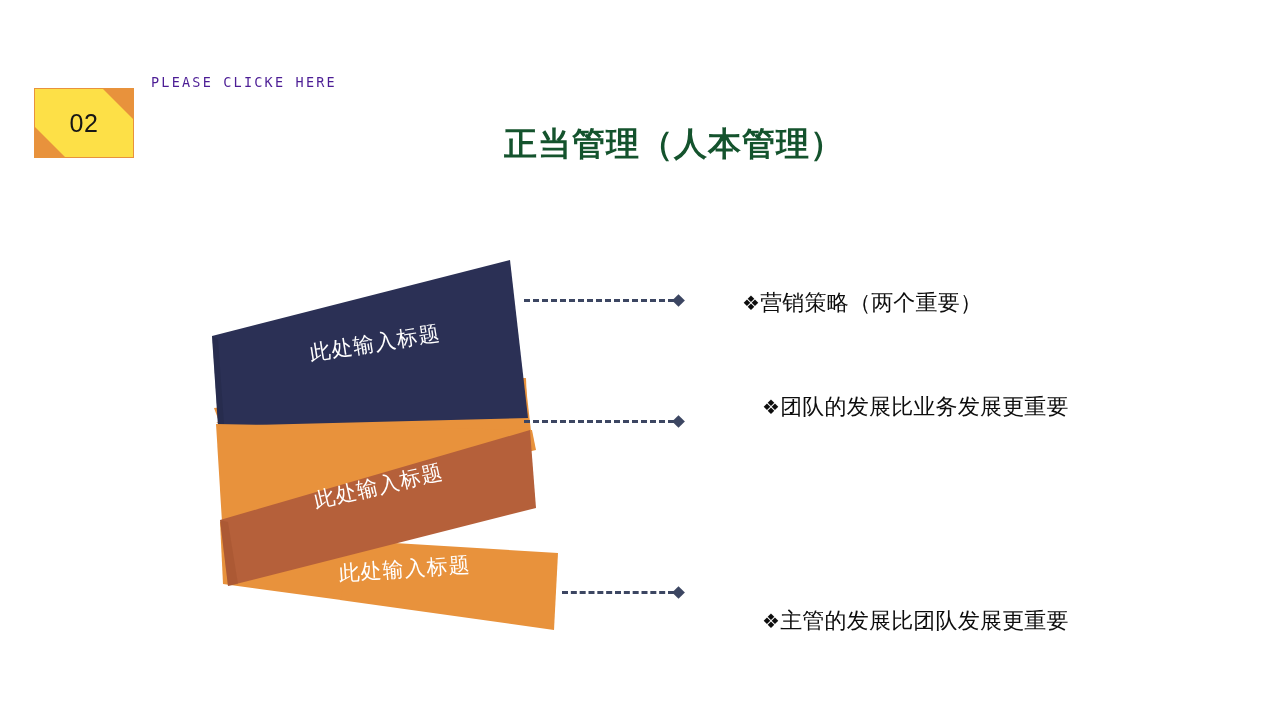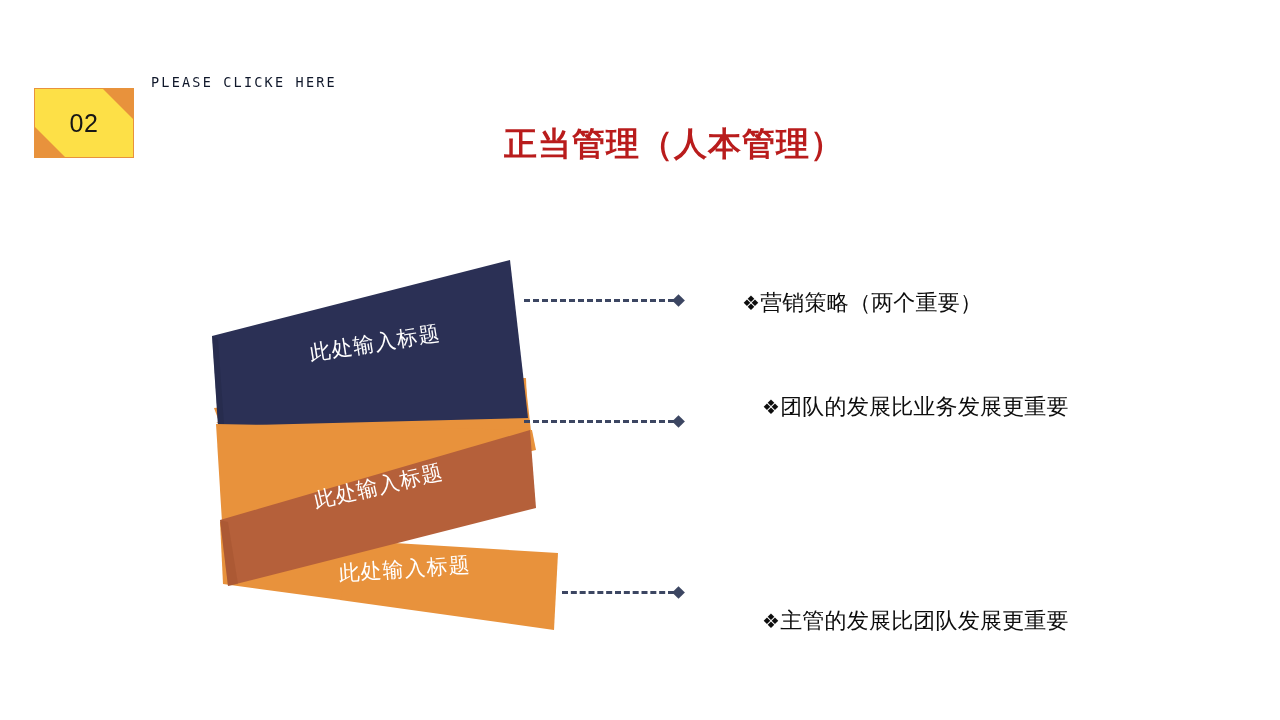--- a/index.html
+++ b/index.html
@@ -71,36 +71,36 @@
     font-size: 27px;
     color: #2e3457;
     letter-spacing: 1px;
     white-space: nowrap;
   }
   #head-sub {
     position: absolute;
     left: 117px;
     top: 46px;
     font-size: 13.5px;
-    color: #0f172a;
+    color: #4c1d95;
     letter-spacing: 2.2px;
     white-space: nowrap;
     font-family: "DejaVu Sans Mono", "Liberation Mono", monospace;
   }
 
   
   #slide-title {
     position: absolute;
     left: 0;
     top: 122px;
     width: 1280px;
     text-align: center;
     font-size: 33px;
     font-weight: bold;
-    color: #b91c1c;
+    color: #14532d;
     letter-spacing: 1px;
     padding-left: 68px;
     box-sizing: border-box;
   }
 
   
   #ribbon-svg {
     position: absolute;
     left: 180px;
     top: 240px;

